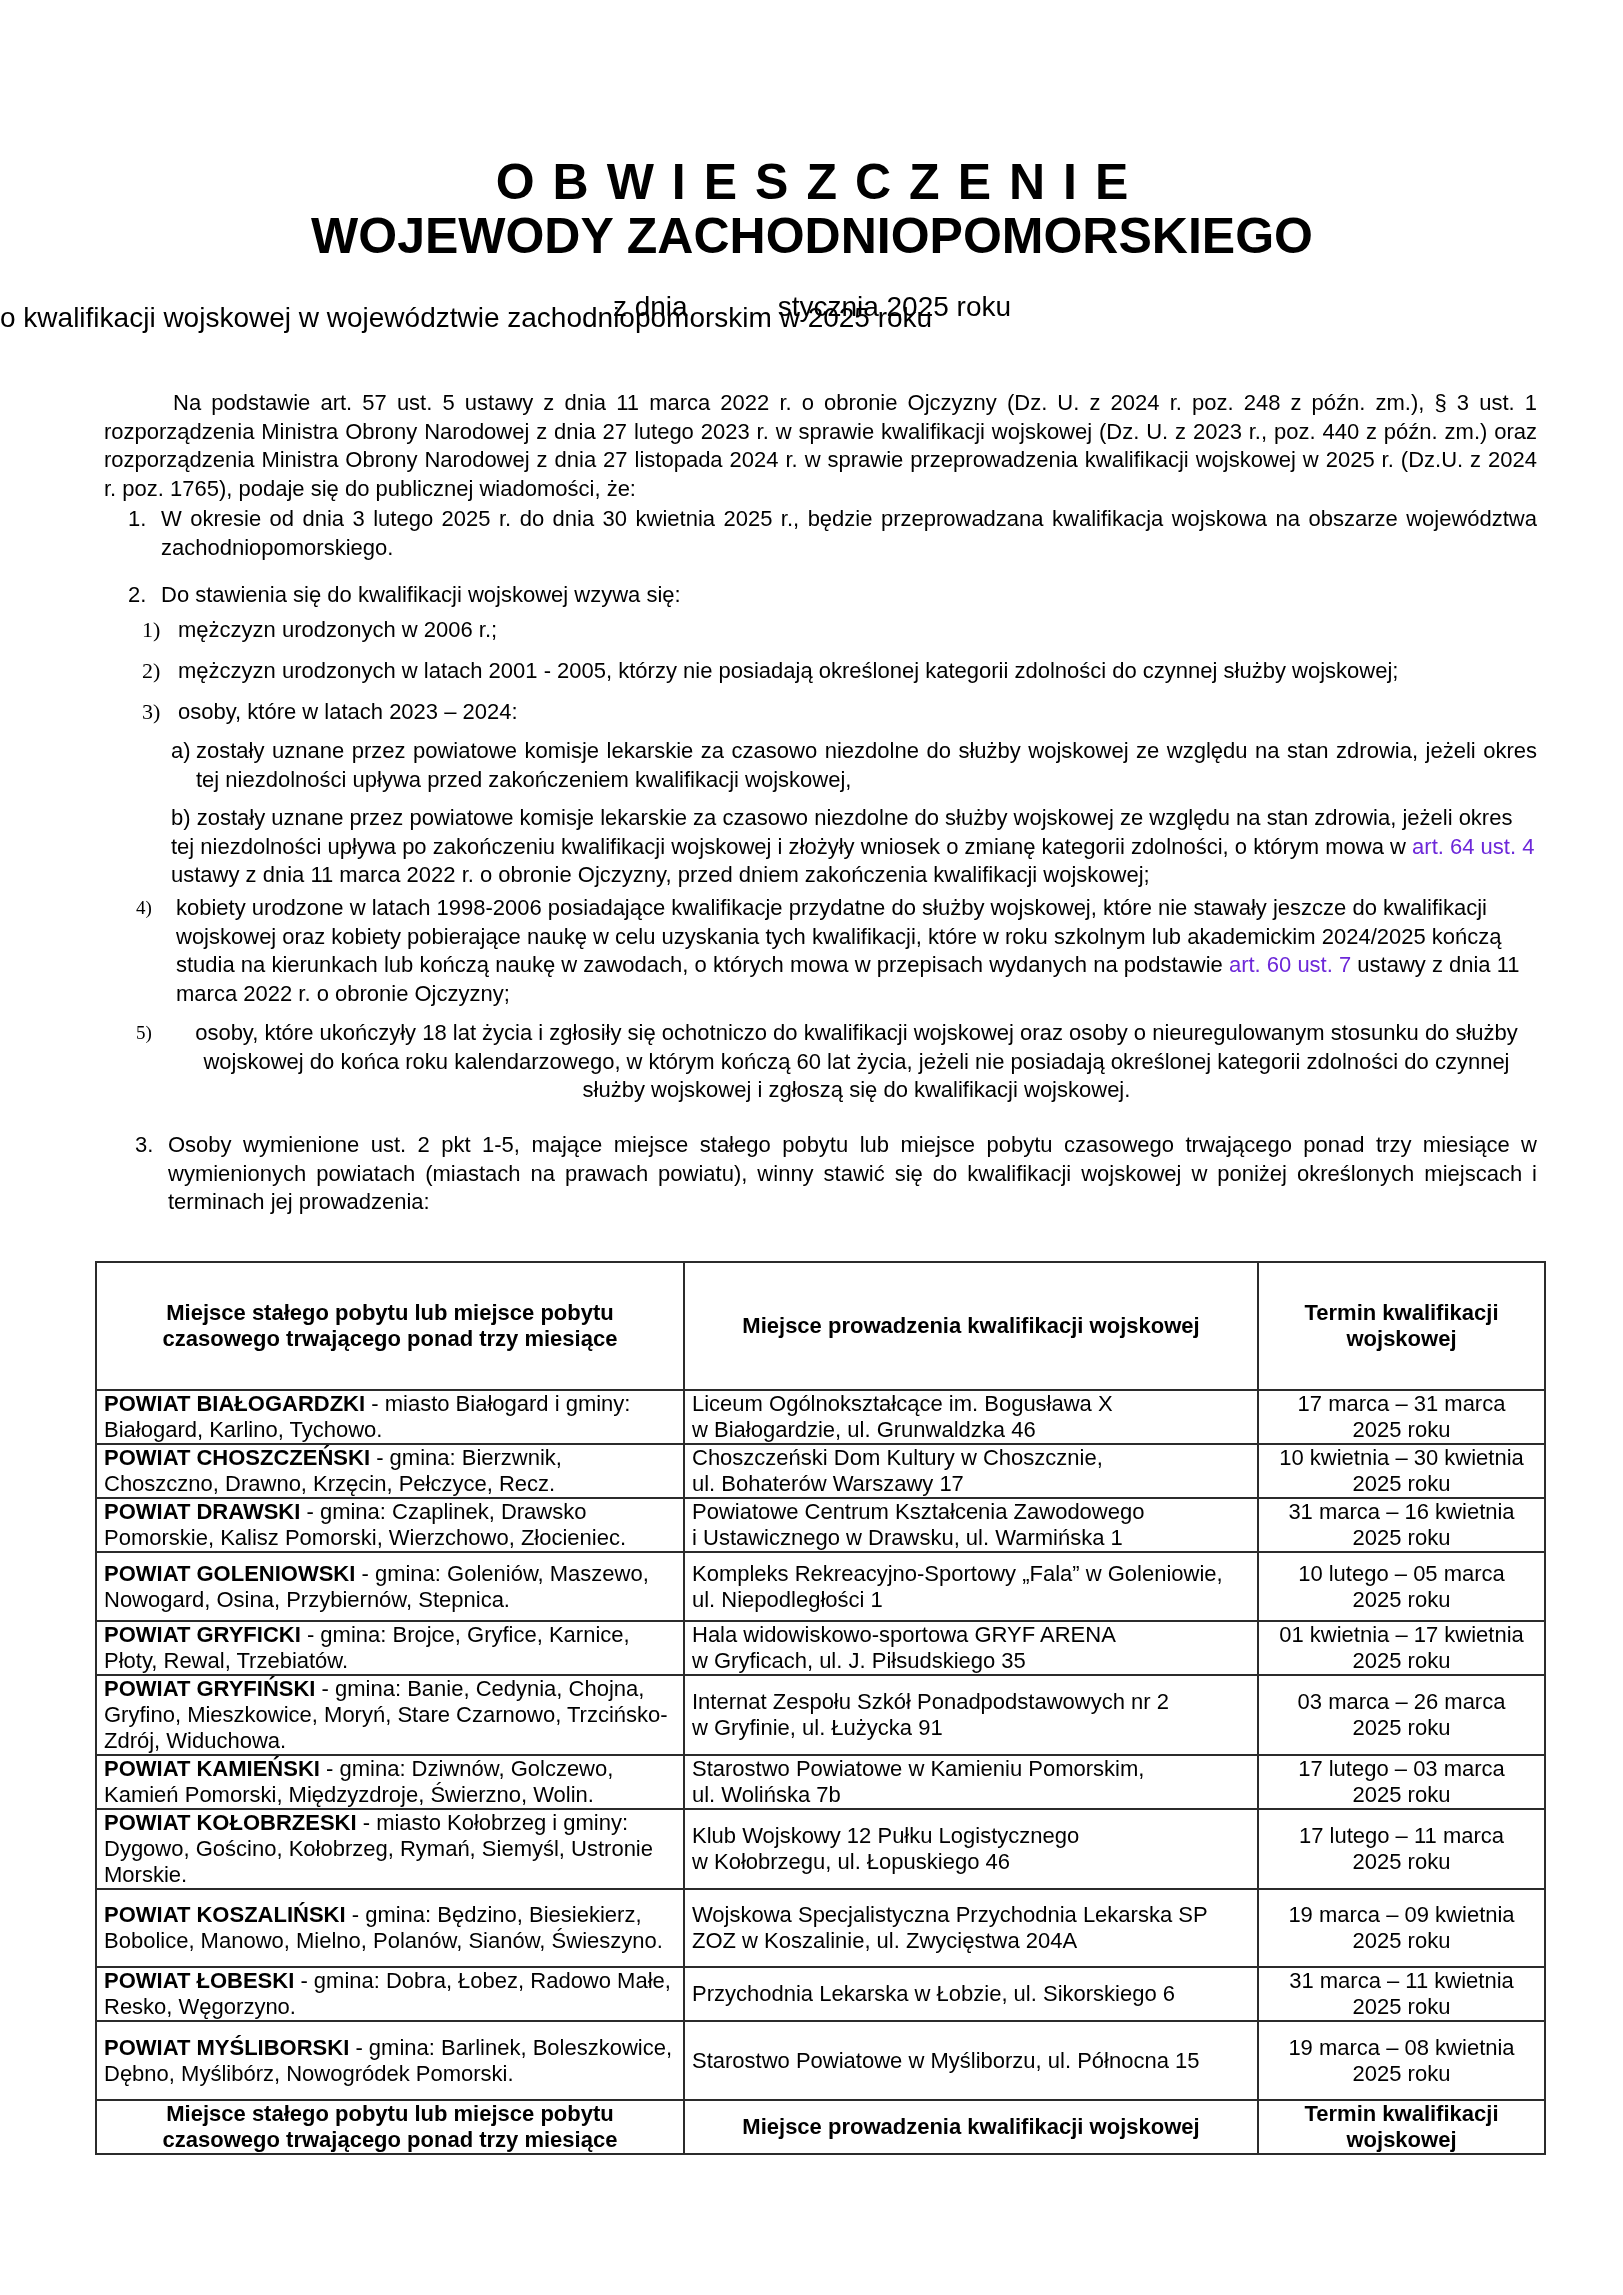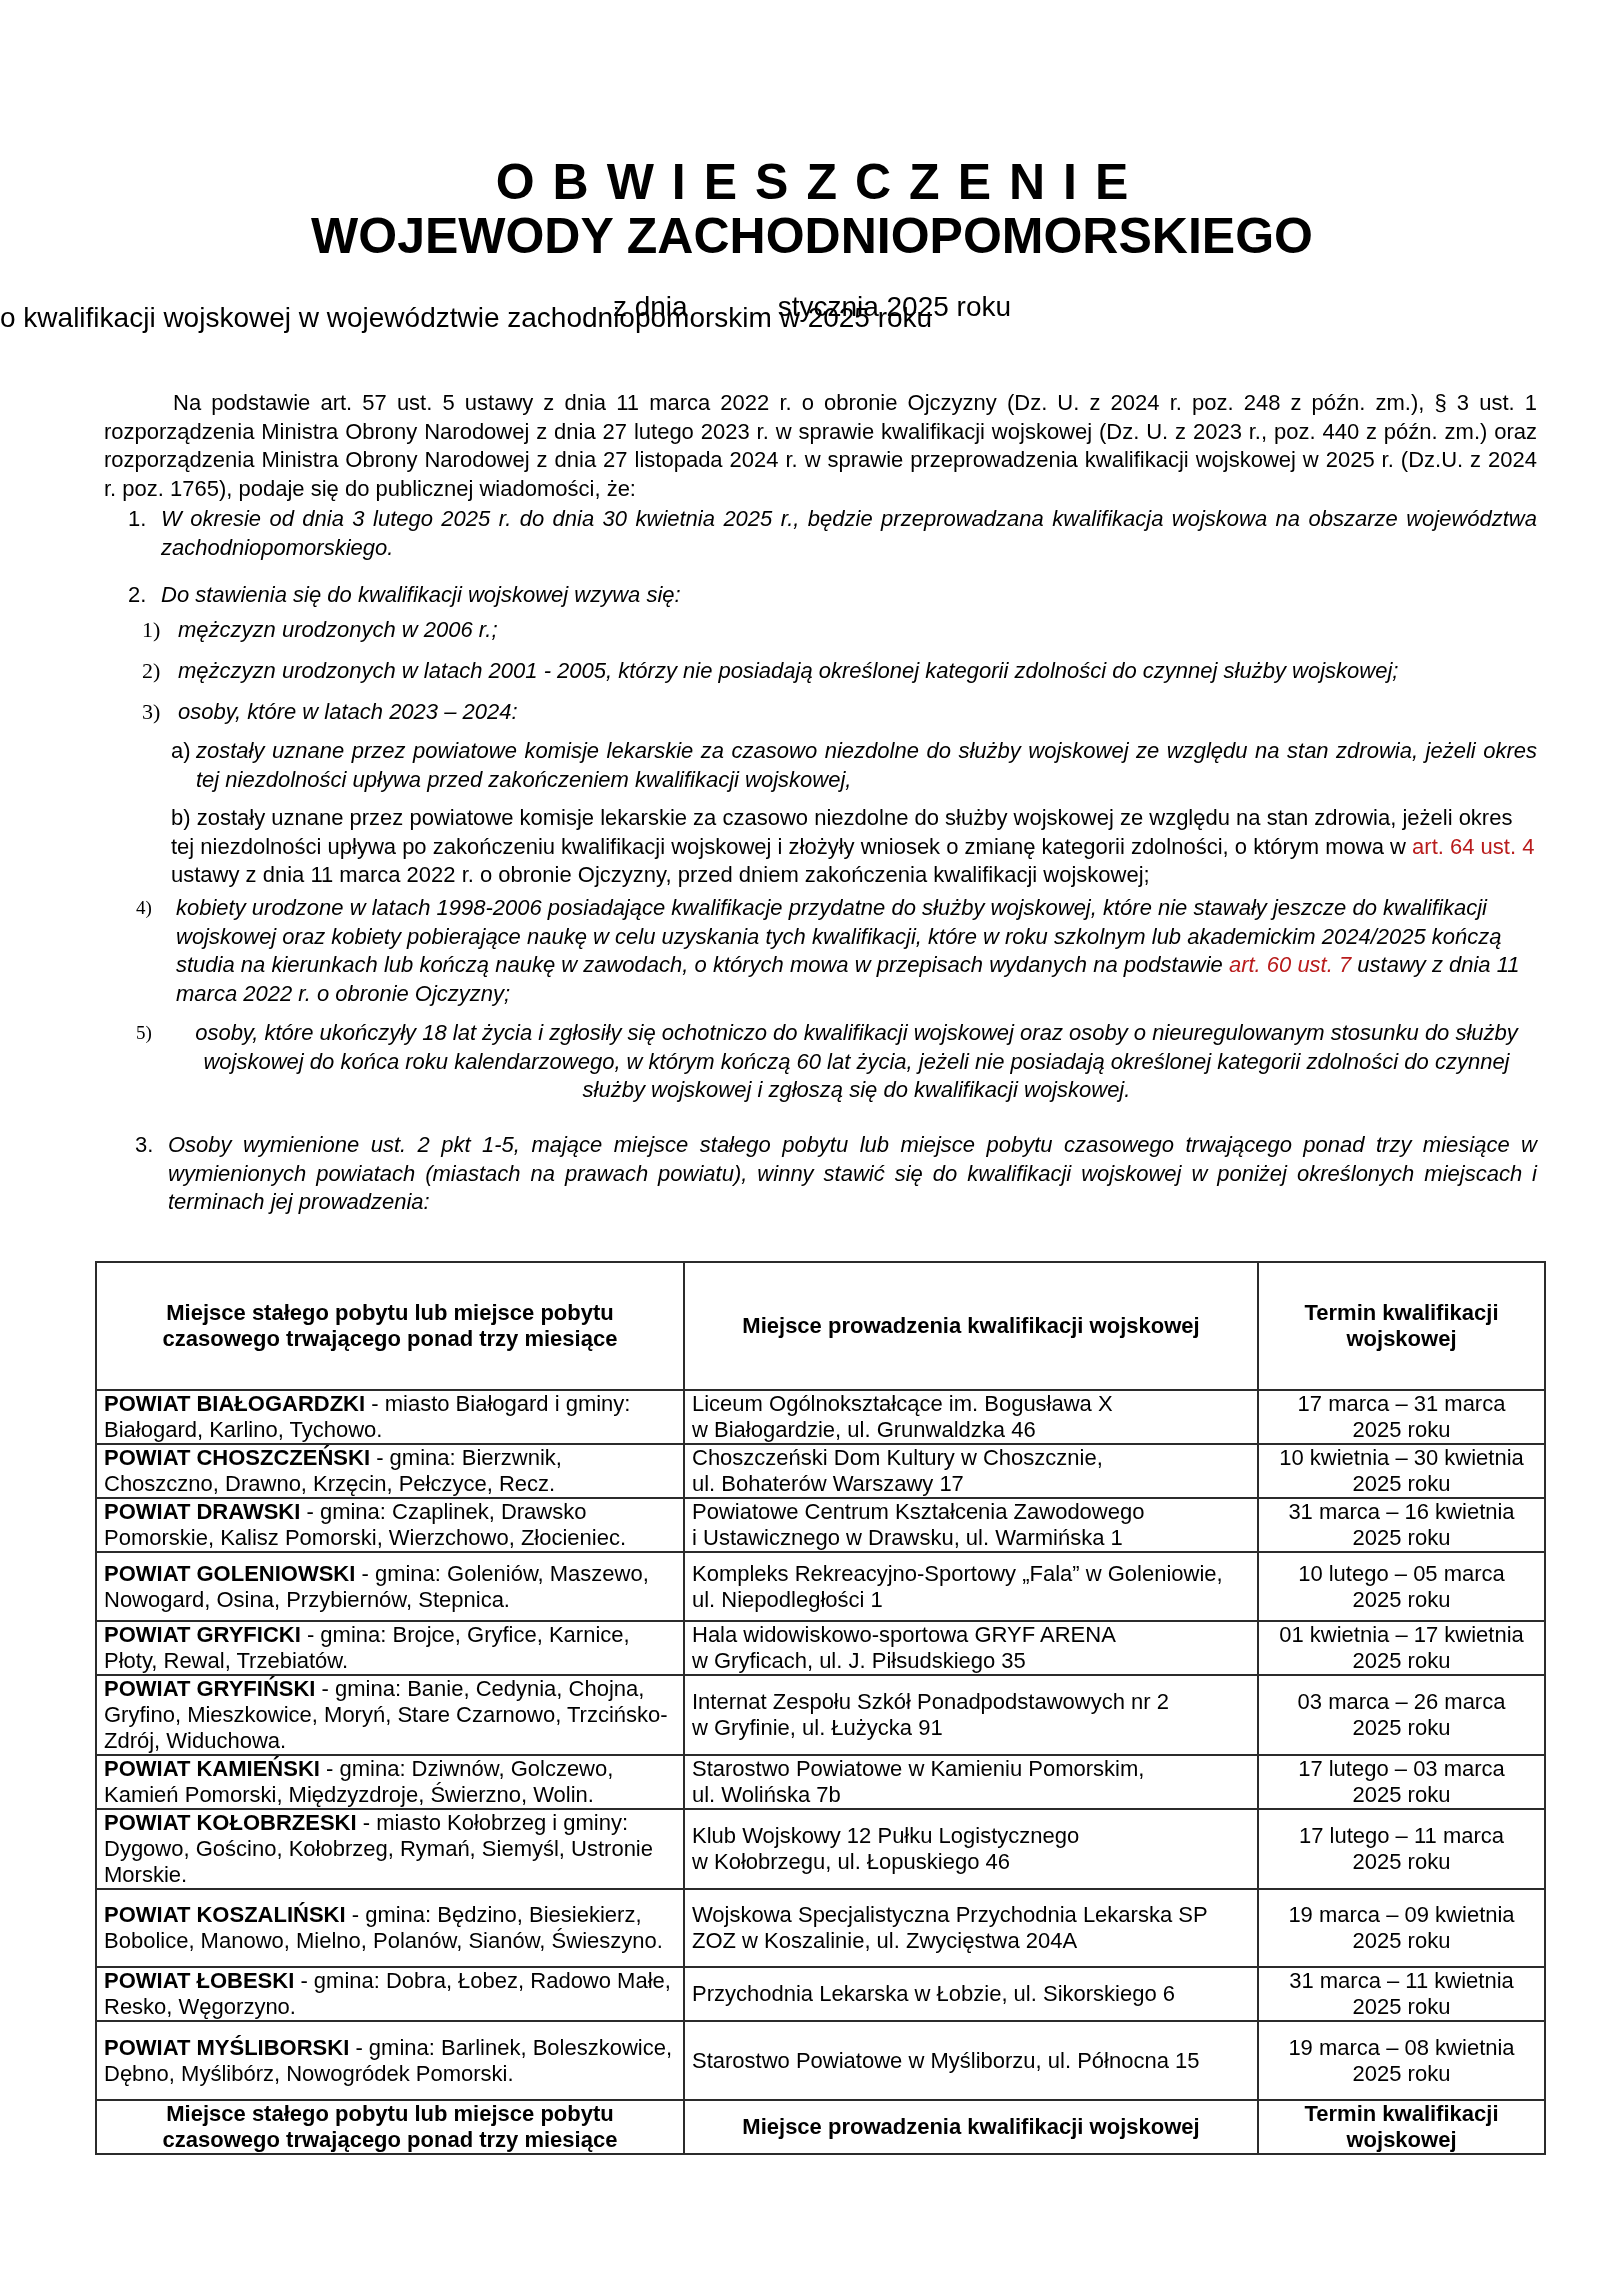--- a/index.html
+++ b/index.html
@@ -9,23 +9,23 @@
   .title1 { left: 0; width: 1624px; top: 154px; text-align: center; font-weight: bold;
             font-size: 50px; letter-spacing: 18px; line-height: 56px; padding-left: 18px; box-sizing: border-box; }
   .title2 { left: 0; width: 1624px; top: 208px; text-align: center; font-weight: bold;
             font-size: 50px; line-height: 57px; }
   .date-line { left: 0; width: 1624px; top: 272px; text-align: center; font-size: 28px; line-height: 33px; white-space: pre; margin-top: 18px; }
   .subtitle { left: 0; width: 1320px; top: 300px; text-align: left; font-size: 28px; line-height: 35px; }
   .para { font-size: 22px; line-height: 28.5px; text-align: justify; }
   .intro { left: 104px; width: 1433px; top: 389px; text-indent: 69px; }
   .item { display: flex; }
   .num { flex: 0 0 auto; }
-  .txt { flex: 1 1 auto; text-align: justify; font-style: italic; }
+  .txt { flex: 1 1 auto; text-align: justify; }
   .serif { font-family: "Liberation Serif", serif; }
-  .gray { color: #b91c1c; }
+  .gray { color: #6d28d9; }
 
   table.loc { position: absolute; left: 95px; top: 1261px; width: 1449px; border-collapse: collapse;
               table-layout: fixed; font-size: 22px; line-height: 26px; }
   table.loc td, table.loc th { border: 2.1px solid #2b2b2b; padding: 0 7px; vertical-align: middle; }
   table.loc td.mid, table.loc th.mid { border-left: 1.4px solid #9a9a9a; }
   table.loc th { font-weight: bold; text-align: center; }
   table.loc td.c3 { text-align: center; }
   .dist { font-weight: bold; }
 </style>
 </head>

